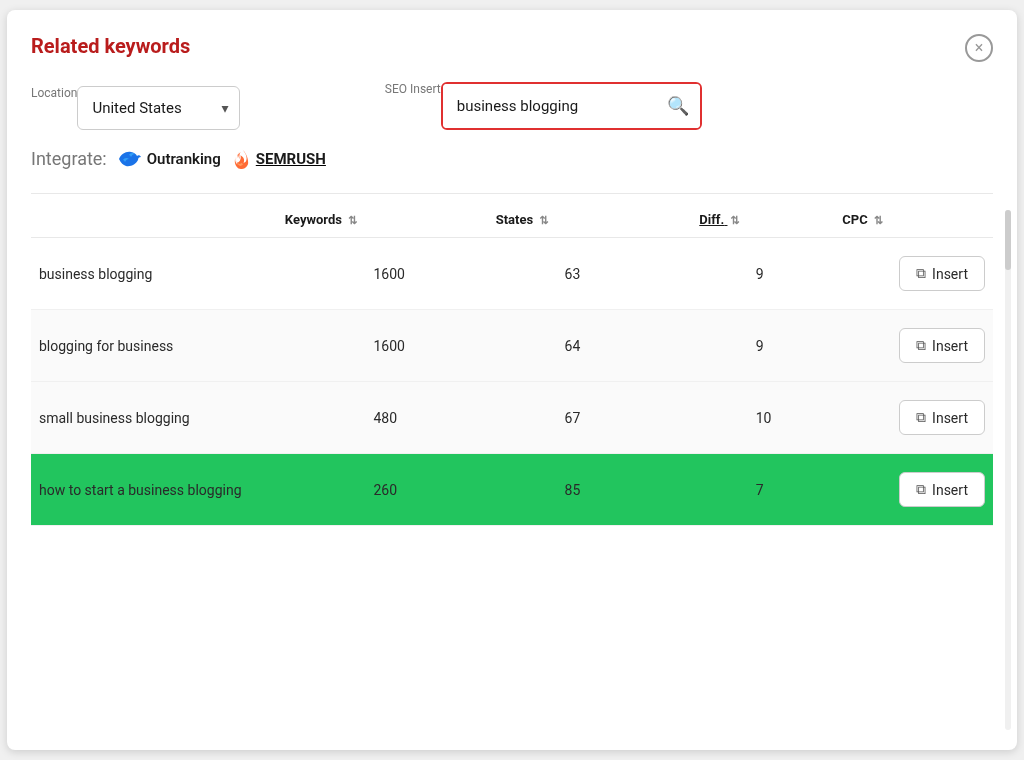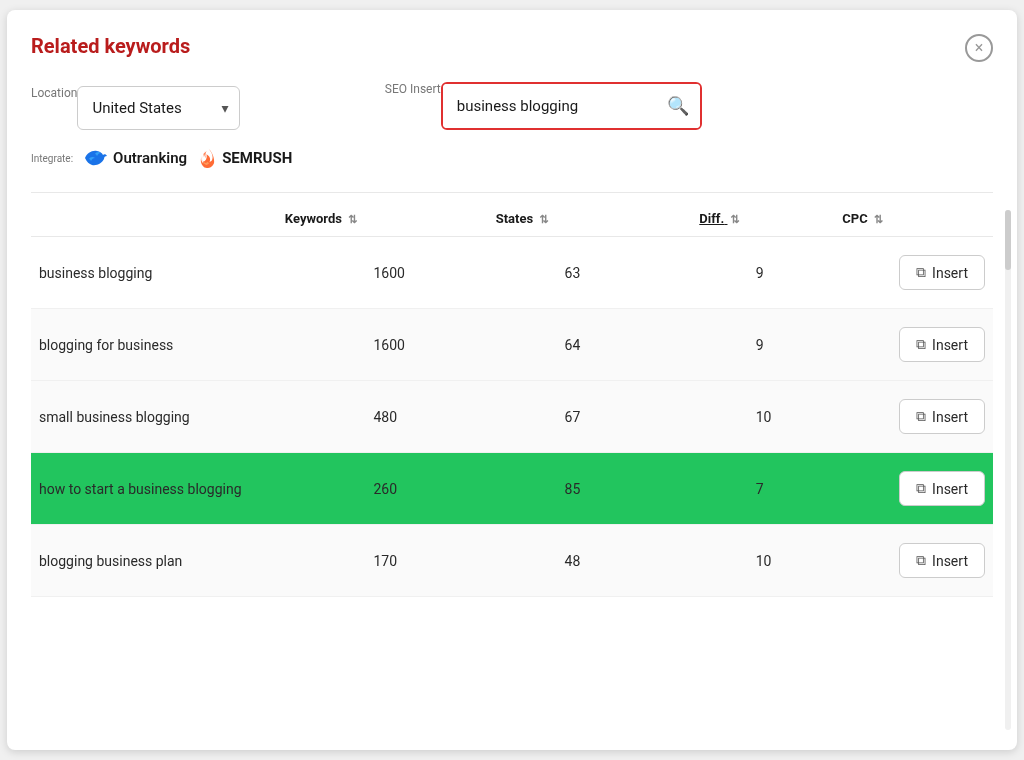--- a/index.html
+++ b/index.html
@@ -140,30 +140,31 @@
     }
 
     .integrate-row {
       display: flex;
       align-items: center;
       gap: 12px;
       margin-bottom: 24px;
     }
 
     .integrate-label {
-      font-size: 10px;
+      font-size: 18px;
       color: #777;
       text-align: center;
     }
 
     .integrate-logo {
       display: flex;
       align-items: center;
       gap: 5px;
       cursor: pointer;
+      text-decoration: underline;
     }
 
     .outranking-logo {
       display: flex;
       align-items: center;
       gap: 6px;
       text-decoration: none;
     }
 
     .outranking-text {
@@ -409,31 +410,19 @@
           <td>260</td>
           <td>85</td>
           <td>7</td>
           <td>
             <button class="insert-btn">
               <span class="insert-icon">⧉</span>
               <span>Insert</span>
             </button>
           </td>
         </tr>
-        <tr style="background-color: rgb(250, 250, 250);">
-          <td>blogging business plan</td>
-          <td>170</td>
-          <td>48</td>
-          <td>10</td>
-          <td>
-            <button class="insert-btn">
-              <span class="insert-icon">⧉</span>
-              <span>Insert</span>
-            </button>
-          </td>
-        </tr>
       </tbody>
   </table>
 
   <div class="scrollbar-track">
     <div class="scrollbar-thumb"></div>
   </div>
 </div>
 
 </body></html>

